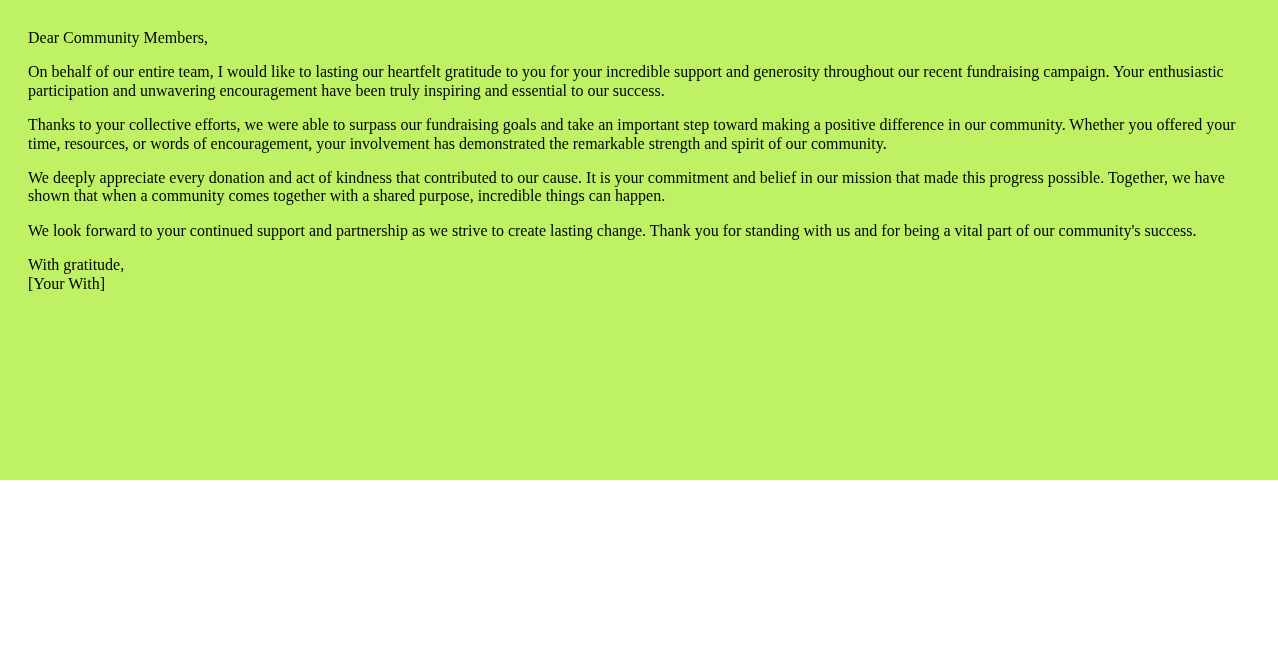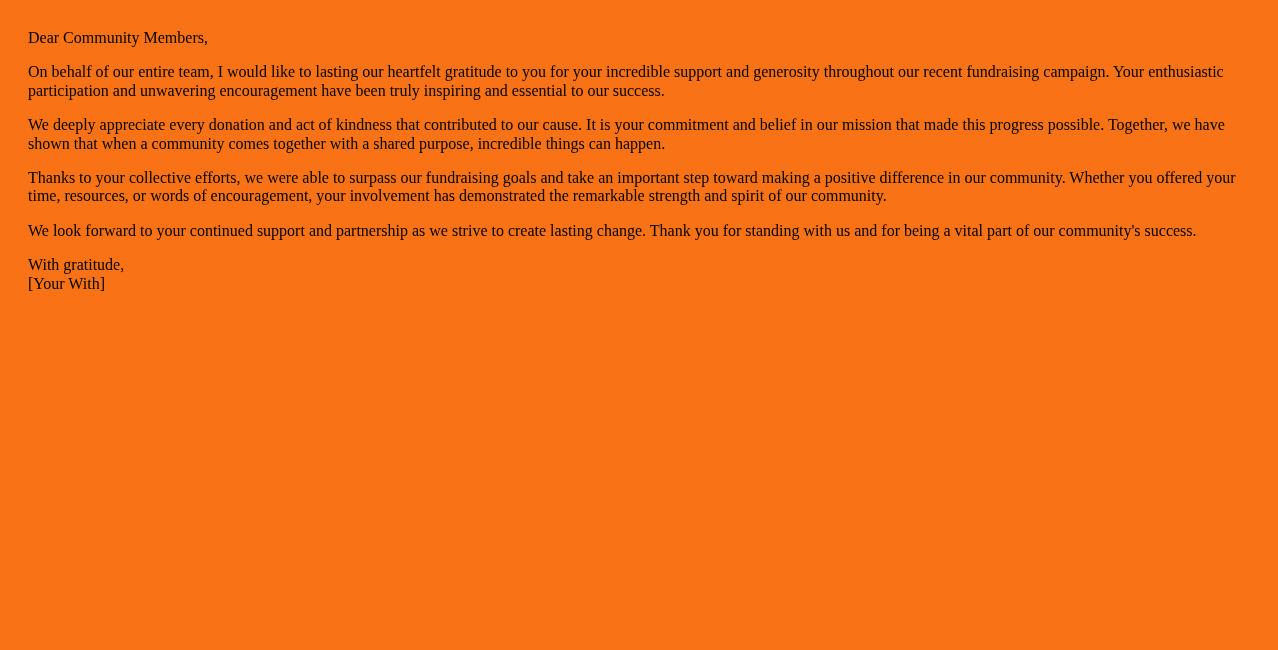--- a/index.html
+++ b/index.html
@@ -3,22 +3,22 @@
 <meta charset="utf-8">
 <style>
   html, body {
     margin: 0;
     padding: 0;
     background: #ffffff;
   }
   .page {
     position: relative;
     width: 1278px;
-    height: 650px;
-    background: #f97316;
+    height: 480px;
+    background: #bef264;
     overflow: hidden;
     font-family: "Liberation Serif", "DejaVu Serif", serif;
     font-size: 16px;
     line-height: 1.15;
     color: #000000;
     box-sizing: border-box;
     padding: 13px 38px 0 28px;
   }
   .page p {
     margin: 16px 0;
@@ -27,22 +27,22 @@
   .signature p {
     margin: 16px 0 0 0;
   }
 </style>
 </head>
 <body>
 
 <div class="page">
   <p>Dear Community Members,</p>
   <p>On behalf of our entire team, I would like to lasting our heartfelt gratitude to you for your incredible support and generosity throughout our recent fundraising campaign. Your enthusiastic participation and unwavering encouragement have been truly inspiring and essential to our success.</p>
+  <p>Thanks to your collective efforts, we were able to surpass our fundraising goals and take an important step toward making a positive difference in our community. Whether you offered your time, resources, or words of encouragement, your involvement has demonstrated the remarkable strength and spirit of our community.</p>
   <p>We deeply appreciate every donation and act of kindness that contributed to our cause. It is your commitment and belief in our mission that made this progress possible. Together, we have shown that when a community comes together with a shared purpose, incredible things can happen.</p>
-  <p>Thanks to your collective efforts, we were able to surpass our fundraising goals and take an important step toward making a positive difference in our community. Whether you offered your time, resources, or words of encouragement, your involvement has demonstrated the remarkable strength and spirit of our community.</p>
   <p>We look forward to your continued support and partnership as we strive to create lasting change. Thank you for standing with us and for being a vital part of our community's success.</p>
   <div class="signature">
     <p>
       <span>With gratitude,</span><br>
       <span>[Your With]</span><br>
     </p>
   </div>
 </div>
 
 </body></html>

